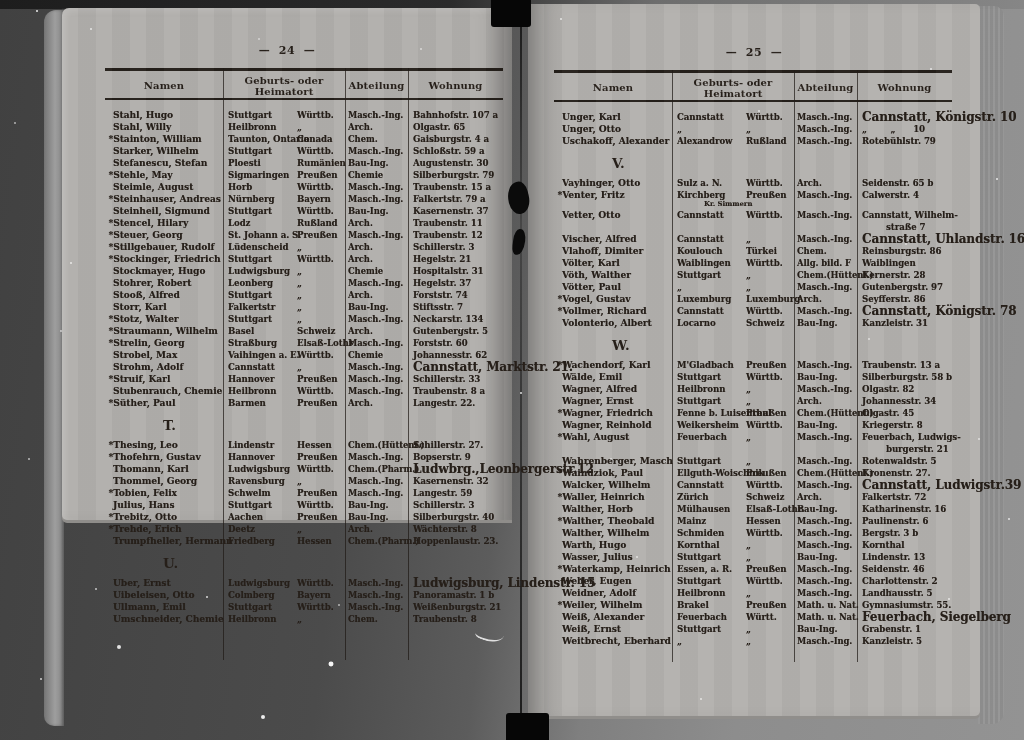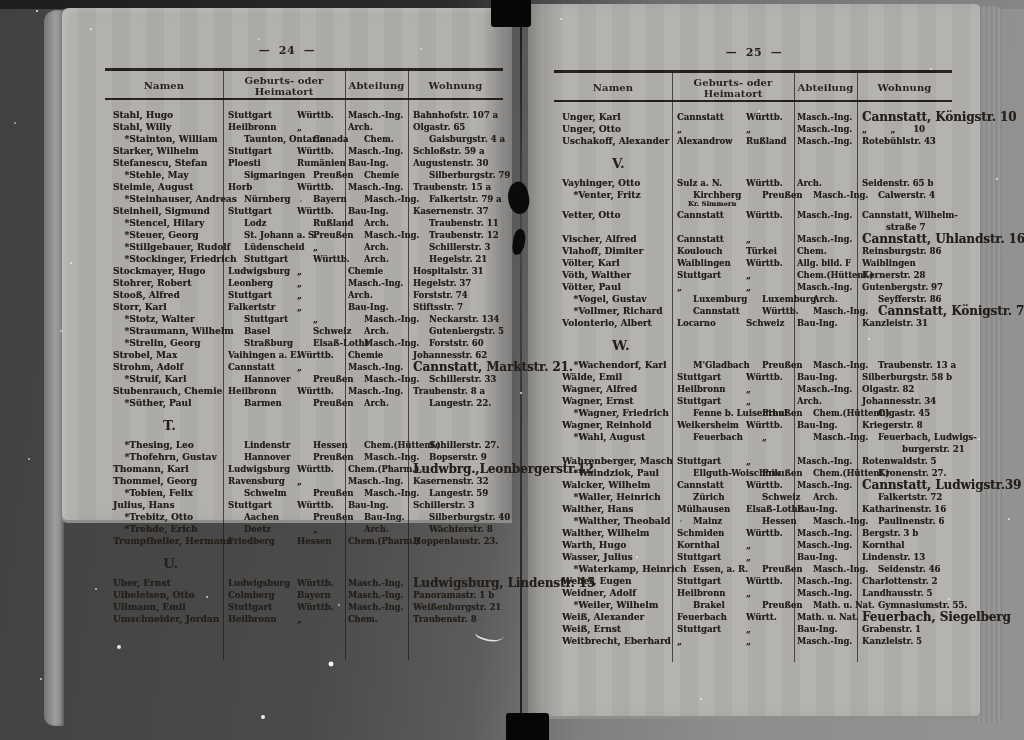--- a/index.html
+++ b/index.html
@@ -43,25 +43,25 @@
   .rule-top{height:5px;border-top:3px solid #241f1a;}
   .thead{display:flex;height:25px;align-items:center;}
   .hc{font-weight:700;font-size:10px;text-align:center;letter-spacing:.1px;}
   .hc-name{width:118px;} .hc-ort{width:122px;} .hc-abt{width:63px;} .hc-wohn{width:95px;}
   .rule-mid{height:0;border-top:2.5px solid #241f1a;}
   .tbody{padding-top:9px;position:relative;z-index:2;}
   .row{display:flex;align-items:flex-start;min-height:12px;line-height:12px;font-size:9px;font-weight:700;
     text-shadow:.2px .2px .3px rgba(35,28,22,.55);}
   .c{flex:none;}
   .name{width:118px;padding-left:8px;white-space:nowrap;}
-  .name.st{text-indent:-4.5px;margin-left:16px;}
+  .name.st{text-indent:-4.5px;}
   .ort{width:122px;display:flex;flex-wrap:wrap;font-size:8.5px;}
   .city{width:72px;padding-left:5px;white-space:nowrap;}
   .land{width:50px;padding-left:2px;white-space:nowrap;}
-  .ort2{width:100%;font-size:6.8px;line-height:9px;padding-left:0;margin-top:-1px;}
+  .ort2{width:100%;font-size:6.8px;line-height:9px;padding-left:32px;margin-top:-1px;}
   .abt{width:63px;padding-left:3px;font-size:8.3px;white-space:nowrap;}
   .wohn{width:95px;padding-left:5px;font-size:8.5px;white-space:pre;}
   .wohn.small{font-size:12px;letter-spacing:-.1px;line-height:12px;}
   .w1{display:block;}
   .w2{display:block;padding-left:24px;}
   .sec{font-size:13.5px;font-weight:700;margin:9px 0 6px 58px;line-height:15px;}
   .vline{position:absolute;top:0;width:1px;height:592px;background:rgba(32,27,22,.72);z-index:1;}
   .v1{left:118px;} .v2{left:240px;} .v3{left:303px;}
 
   .specks{position:absolute;left:0;top:0;width:2px;height:2px;border-radius:50%;z-index:9;pointer-events:none;
@@ -434,21 +434,21 @@
           <div class="row">
             <span class="c name">Ullmann, Emil</span>
             <span class="c ort">
               <span class="city">Stuttgart</span>
               <span class="land">Württb.</span>
             </span>
             <span class="c abt">Masch.-Ing.</span>
             <span class="c wohn"><span class="w1">Weißenburgstr. 21</span></span>
           </div>
           <div class="row">
-            <span class="c name">Umschneider, Jordan</span>
+            <span class="c name">Umschneider, Chemie</span>
             <span class="c ort">
               <span class="city">Heilbronn</span>
               <span class="land">„</span>
             </span>
             <span class="c abt">Chem.</span>
             <span class="c wohn"><span class="w1">Traubenstr. 8</span></span>
           </div>
         </div>
       <div class="vline v1"></div>
       <div class="vline v2"></div>
@@ -486,21 +486,21 @@
             <span class="c abt">Masch.-Ing.</span>
             <span class="c wohn"><span class="w1">„        „      10</span></span>
           </div>
           <div class="row">
             <span class="c name">Uschakoff, Alexander</span>
             <span class="c ort">
               <span class="city">Alexandrow</span>
               <span class="land">Rußland</span>
             </span>
             <span class="c abt">Masch.-Ing.</span>
-            <span class="c wohn"><span class="w1">Rotebühlstr. 43</span></span>
+            <span class="c wohn"><span class="w1">Rotebühlstr. 79</span></span>
           </div>
           <div class="sec">V.</div>
           <div class="row">
             <span class="c name">Vayhinger, Otto</span>
             <span class="c ort">
               <span class="city">Sulz a. N.</span>
               <span class="land">Württb.</span>
             </span>
             <span class="c abt">Arch.</span>
             <span class="c wohn"><span class="w1">Seidenstr. 65 b</span></span>
@@ -690,21 +690,21 @@
           <div class="row">
             <span class="c name st">*Waller, Heinrich</span>
             <span class="c ort">
               <span class="city">Zürich</span>
               <span class="land">Schweiz</span>
             </span>
             <span class="c abt">Arch.</span>
             <span class="c wohn"><span class="w1">Falkertstr. 72</span></span>
           </div>
           <div class="row">
-            <span class="c name">Walther, Hans</span>
+            <span class="c name">Walther, Horb</span>
             <span class="c ort">
               <span class="city">Mülhausen</span>
               <span class="land">Elsaß-Lothr.</span>
             </span>
             <span class="c abt">Bau-Ing.</span>
             <span class="c wohn"><span class="w1">Katharinenstr. 16</span></span>
           </div>
           <div class="row">
             <span class="c name st">*Walther, Theobald</span>
             <span class="c ort">

